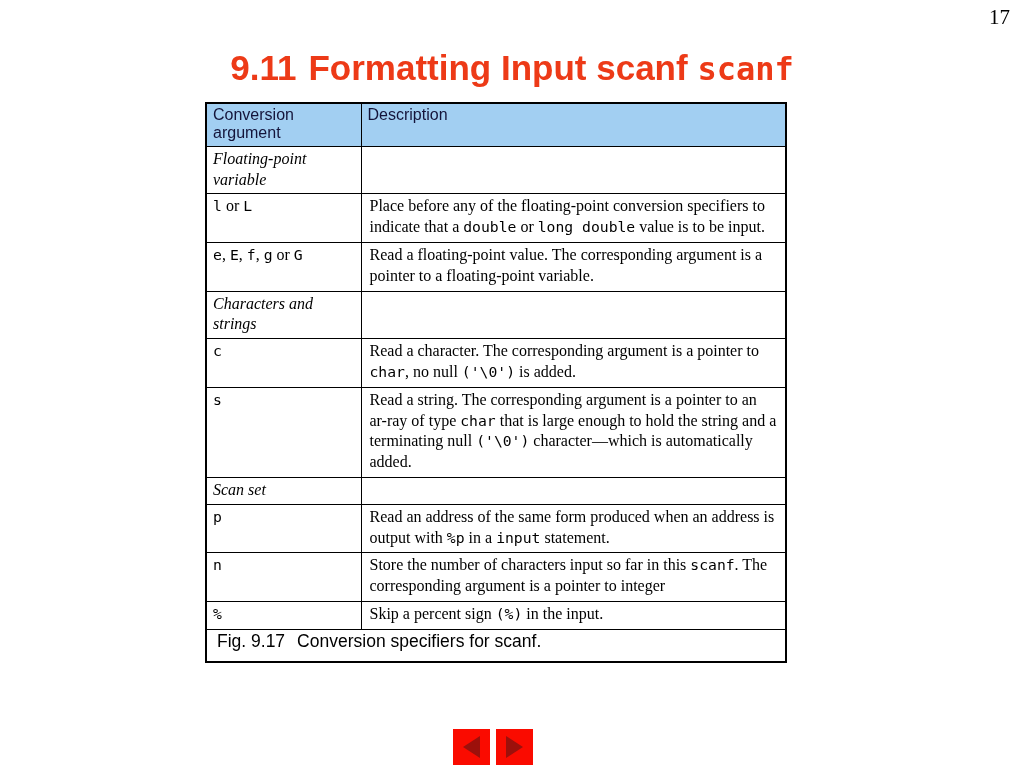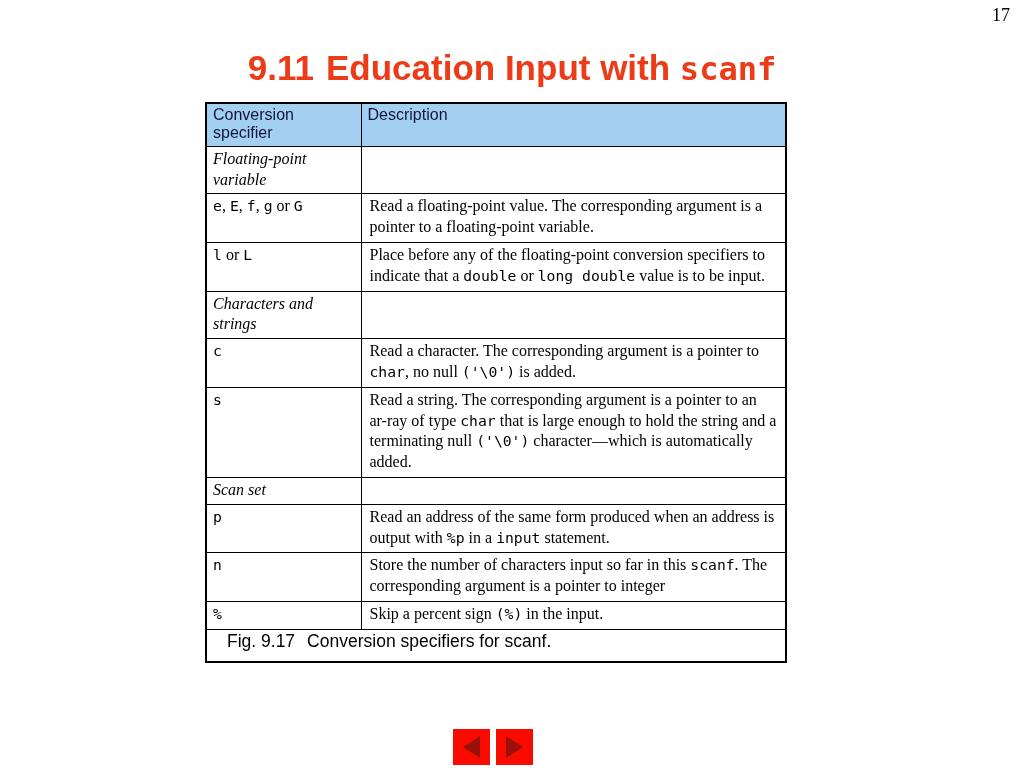--- a/index.html
+++ b/index.html
@@ -1,20 +1,20 @@
 <!DOCTYPE html>
 <html><head>
 <meta charset="utf-8">
 <style>
   * { margin:0; padding:0; box-sizing:border-box; }
   html,body { width:1024px; height:768px; background:#fff; overflow:hidden; }
   .slide { position:relative; width:1024px; height:768px; background:#fff;
            font-family:"Liberation Serif", serif; color:#000; }
 
-  .page-number { position:absolute; top:5px; right:14px; font-size:18px;
+  .page-number { position:absolute; top:5px; right:14px; font-size:21px;
                  font-family:"Liberation Serif", serif; }
 
   .title { position:absolute; top:48px; left:0; width:100%; text-align:center;
            font-family:"Liberation Sans", sans-serif; font-weight:bold;
            font-size:35px; color:#ED3A17; letter-spacing:0px; }
   .title .t-num { margin-right:12px; }
   .title .t-code { font-family:"DejaVu Sans Mono", monospace; font-size:32px;
                    font-weight:bold; }
 
   table.spec-table { position:absolute; left:205px; top:102px; width:582px;
@@ -27,21 +27,21 @@
                      font-family:"Liberation Sans", sans-serif; font-weight:normal;
                      font-size:16px; line-height:1.12; padding:2px 6px 4px 6px;
                      height:38px; }
   .spec-table td { font-size:16px; line-height:1.3; }
   td.spec-cell { padding:2px 4px 3px 6px; font-family:"Liberation Serif", serif; }
   td.desc-cell { padding:2px 8px 4px 8px; font-family:"Liberation Serif", serif; }
   .spec-table .mono { font-family:"DejaVu Sans Mono", monospace; font-size:0.92em; }
   .spec-table .ital { font-style:italic; }
   tr.row-entry td { min-height:26px; }
 
-  td.caption-cell { height:33px; padding:1px 4px 2px 20px;
+  td.caption-cell { height:33px; padding:1px 4px 2px 10px;
                     font-family:"Liberation Sans", sans-serif; font-size:17.5px;
                     line-height:1.2; vertical-align:top; }
   .caption-fig { margin-right:12px; }
 
   .copyright { position:absolute; left:64px; top:703px; font-size:19px;
                font-family:"Liberation Serif", serif; white-space:nowrap; }
 
   .nav { position:absolute; left:493px; bottom:3px; transform:translateX(-50%);
          display:flex; gap:6px; }
   .nav-btn { width:37px; height:36px; background:#FA0B00; border:none; padding:0;
@@ -51,45 +51,45 @@
   .arrow-right { width:0; height:0; border-top:11px solid transparent;
                  border-bottom:11px solid transparent; border-left:17px solid #9C100B; }
 </style>
 </head>
 <body>
 
 <div class="slide">
 
   <div class="page-number">17</div>
 
-  <h1 class="title"><span class="t-num">9.11</span><span class="t-text">Education Input with</span>&nbsp;<span class="t-code">scanf</span></h1>
+  <h1 class="title"><span class="t-num">9.11</span><span class="t-text">Formatting Input scanf</span>&nbsp;<span class="t-code">scanf</span></h1>
 
   <table class="spec-table">
     <colgroup>
         <col class="c1">
         <col class="c2">
       </colgroup>
     <thead>
       <tr>
-        <th>Conversion specifier</th>
+        <th>Conversion argument</th>
         <th>Description</th>
       </tr>
     </thead>
     <tbody id="table-body">
         <tr class="row-category">
           <td class="spec-cell"><span class="ital">Floating-point variable</span></td>
           <td class="desc-cell"></td>
         </tr>
         <tr class="row-entry">
+          <td class="spec-cell"><span class="mono">l</span> or <span class="mono">L</span></td>
+          <td class="desc-cell">Place before any of the floating-point conversion specifiers to indicate that a <span class="mono">double</span> or <span class="mono">long double</span> value is to be input.</td>
+        </tr>
+        <tr class="row-entry">
           <td class="spec-cell"><span class="mono">e</span>, <span class="mono">E</span>, <span class="mono">f</span>, <span class="mono">g</span> or <span class="mono">G</span></td>
           <td class="desc-cell">Read a floating-point value. The corresponding argument is a pointer to a floating-point variable.</td>
-        </tr>
-        <tr class="row-entry">
-          <td class="spec-cell"><span class="mono">l</span> or <span class="mono">L</span></td>
-          <td class="desc-cell">Place before any of the floating-point conversion specifiers to indicate that a <span class="mono">double</span> or <span class="mono">long double</span> value is to be input.</td>
         </tr>
         <tr class="row-category">
           <td class="spec-cell"><span class="ital">Characters and strings</span></td>
           <td class="desc-cell"></td>
         </tr>
         <tr class="row-entry">
           <td class="spec-cell"><span class="mono">c</span></td>
           <td class="desc-cell">Read a character. The corresponding argument is a pointer to <span class="mono">char</span>, no null <span class="mono">('\0')</span> is added.</td>
         </tr>
         <tr class="row-entry">

